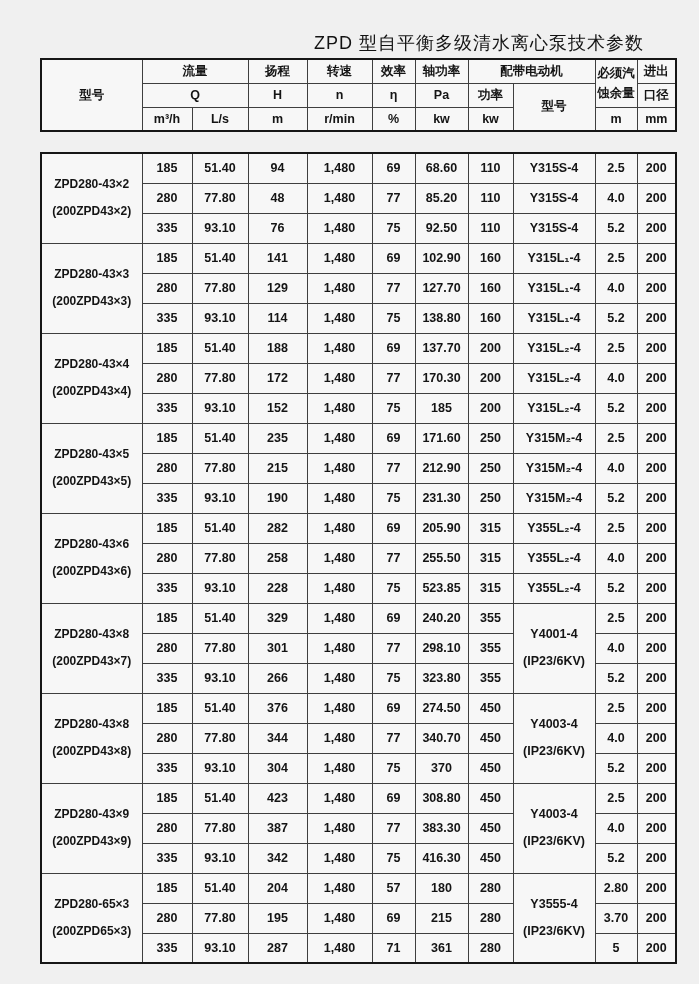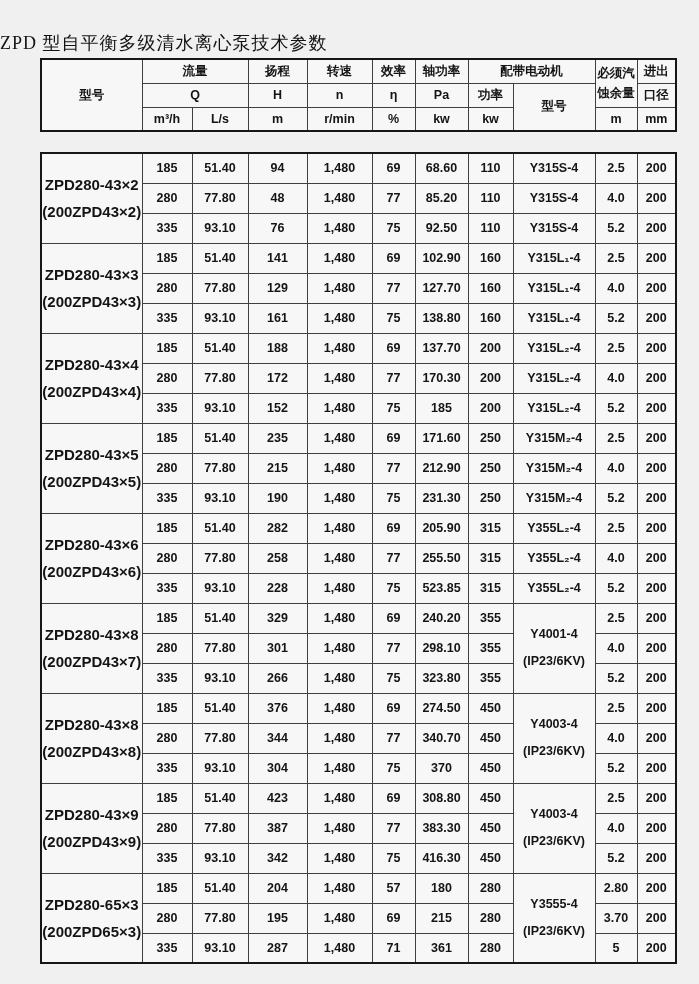--- a/index.html
+++ b/index.html
@@ -5,22 +5,22 @@
   html,body{margin:0;padding:0;}
   body{
     width:699px;height:984px;
     background:#f0f0f0;
     font-family:"Liberation Sans","DejaVu Sans",sans-serif;
     color:#111;
     position:relative;
   }
   .page-title{
     position:absolute;top:31px;left:0;width:644px;
-    text-align:left;
-    font-family:Liberation Serif, serif;
+    text-align:right;
+    font-family:Liberation Sans, sans-serif;
     font-size:18px;font-weight:400;letter-spacing:1px;
     color:#131313;
   }
   table{
     border-collapse:collapse;
     table-layout:fixed;
     position:absolute;left:40px;
     background:#f7f7f7;
   }
   #header-table{top:58px;}
@@ -31,21 +31,21 @@
     font-size:12.5px;font-weight:700;
     padding:0;overflow:hidden;
     color:#141414;
     background:#f7f7f7;
   }
   table{border:2px solid #161616;}
   #header-table tr{height:24px;}
   #data-table tr{height:30px;}
   .two-line div{line-height:20px;}
   .model-cell div, .motor-merged-cell div{line-height:27px;}
-  .model-cell{font-size:15px;}
+  .model-cell{font-size:12px;}
 </style>
 </head>
 <body>
 
 <div class="page-title">ZPD 型自平衡多级清水离心泵技术参数</div>
 
 <table id="header-table">
   <colgroup>
     <col style="width:101px">
       <col style="width:50px">
@@ -177,21 +177,21 @@
         <td>77</td>
         <td>127.70</td>
         <td>160</td>
         <td>Y315L₁-4</td>
         <td>4.0</td>
         <td>200</td>
       </tr>
       <tr>
         <td>335</td>
         <td>93.10</td>
-        <td>161</td>
+        <td>114</td>
         <td>1,480</td>
         <td>75</td>
         <td>138.80</td>
         <td>160</td>
         <td>Y315L₁-4</td>
         <td>5.2</td>
         <td>200</td>
       </tr>
       <tr>
         <td class="model-cell" rowspan="3">

